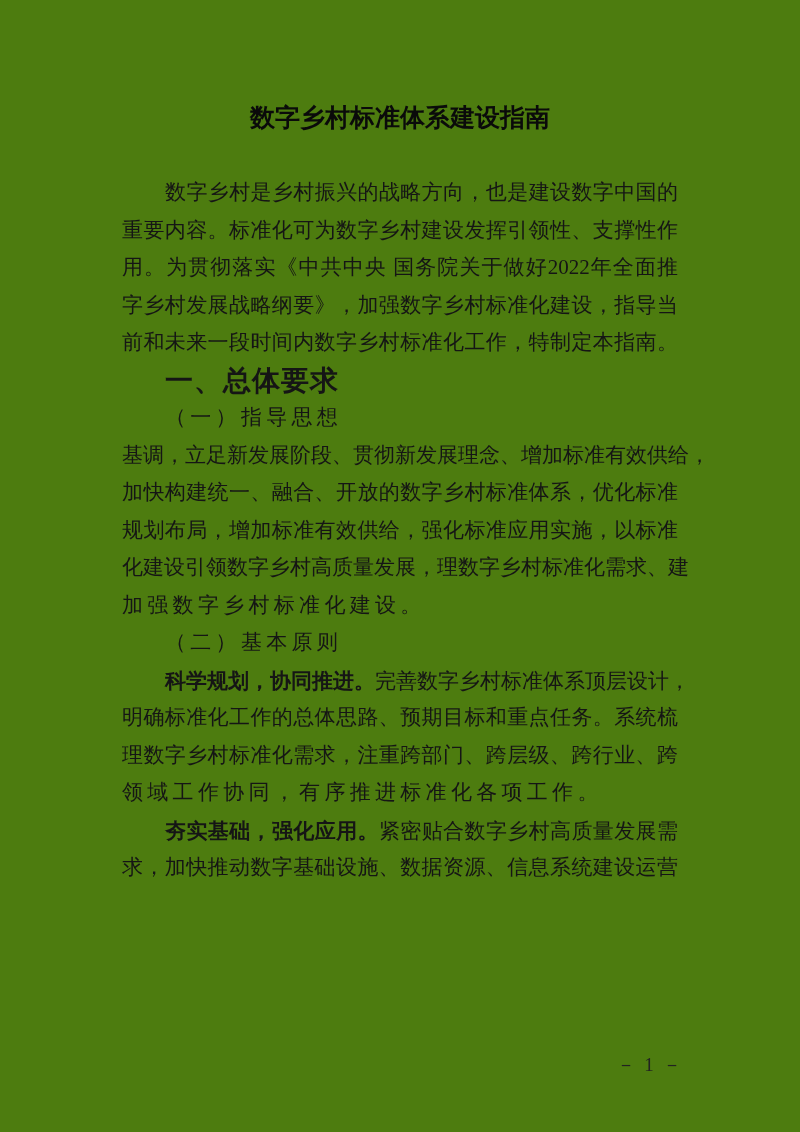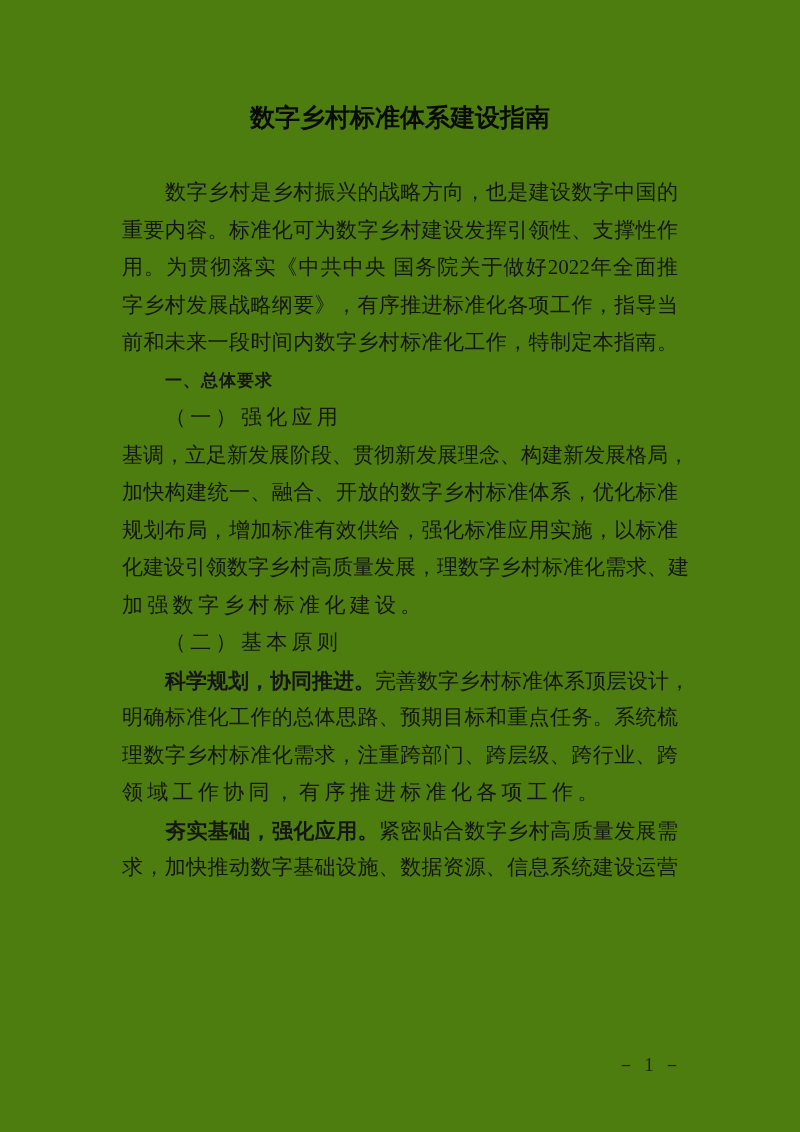--- a/index.html
+++ b/index.html
@@ -23,21 +23,21 @@
     .line {
       height: 37.5px; white-space: nowrap;
       text-align: justify; text-align-last: justify;
       text-justify: inter-character;
     }
     .line.last { text-align: left; text-align-last: left; letter-spacing: 4.3px; }
     .line.indent { padding-left: 43px; }
     .heading {
       height: 37.5px; padding-left: 43px;
       font-family: "DejaVu Sans", "Liberation Sans", sans-serif;
-      font-weight: bold; font-size: 17px; letter-spacing: 1px;
+      font-weight: bold; font-size: 28px; letter-spacing: 1px;
     }
     .subheading {
       height: 37.5px; padding-left: 43px; letter-spacing: 4.3px;
     }
     .lead { font-weight: bold; font-family: "DejaVu Serif", "Liberation Serif", serif; }
     .page-number {
       position: absolute; left: 600px; top: 1052px; width: 100px;
       text-align: center;
       font-family: "Liberation Serif", "DejaVu Serif", serif;
       font-size: 19px; color: #222222; letter-spacing: 2px;
@@ -49,29 +49,29 @@
 <div class="page">
 
   <div class="title">数字乡村标准体系建设指南</div>
 
   <div class="body">
 
     <div>
       <div class="line indent">数字乡村是乡村振兴的战略方向，也是建设数字中国的</div>
       <div class="line">重要内容。标准化可为数字乡村建设发挥引领性、支撑性作</div>
       <div class="line">用。为贯彻落实《中共中央 国务院关于做好2022年全面推</div>
-      <div class="line">字乡村发展战略纲要》，有序推进标准化各项工作，指导当</div>
+      <div class="line">字乡村发展战略纲要》，加强数字乡村标准化建设，指导当</div>
       <div class="line">前和未来一段时间内数字乡村标准化工作，特制定本指南。</div>
     </div>
 
     <div class="heading">一、总体要求</div>
 
-    <div class="subheading">（一）强化应用</div>
+    <div class="subheading">（一）指导思想</div>
     <div>
-      <div class="line">基调，立足新发展阶段、贯彻新发展理念、构建新发展格局，</div>
+      <div class="line">基调，立足新发展阶段、贯彻新发展理念、增加标准有效供给，</div>
       <div class="line">加快构建统一、融合、开放的数字乡村标准体系，优化标准</div>
       <div class="line">规划布局，增加标准有效供给，强化标准应用实施，以标准</div>
       <div class="line">化建设引领数字乡村高质量发展，理数字乡村标准化需求、建</div>
       <div class="line last">加强数字乡村标准化建设。</div>
     </div>
 
     <div class="subheading">（二）基本原则</div>
 
     <div>
       <div class="line indent"><span class="lead">科学规划，协同推进。</span><span>完善数字乡村标准体系顶层设计，</span></div>

